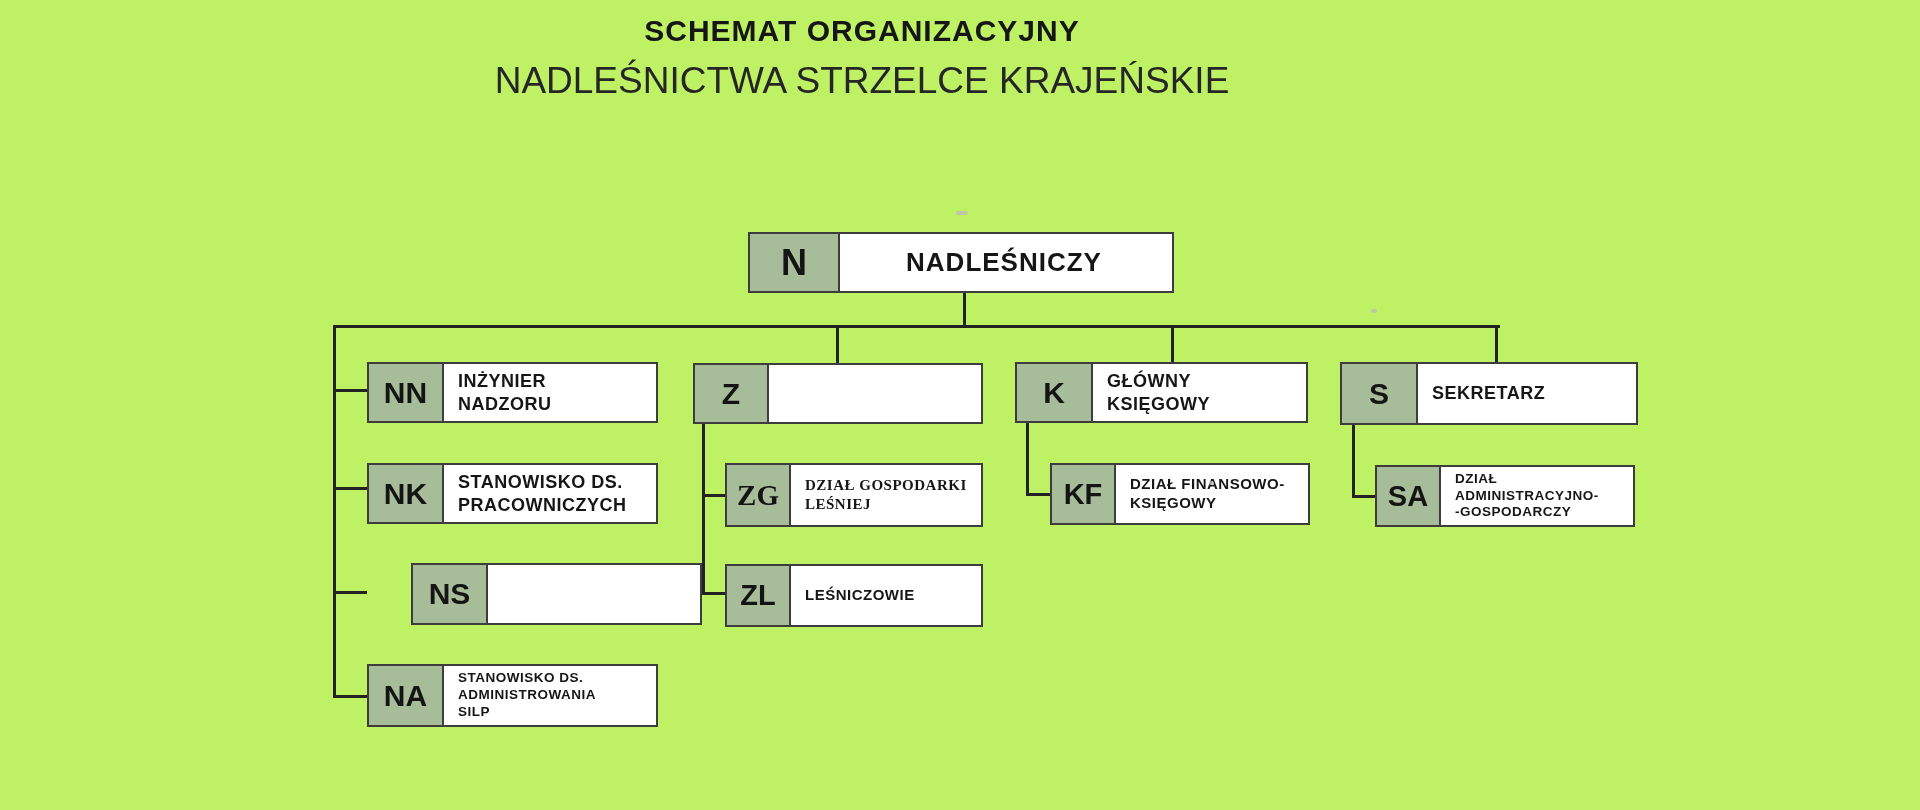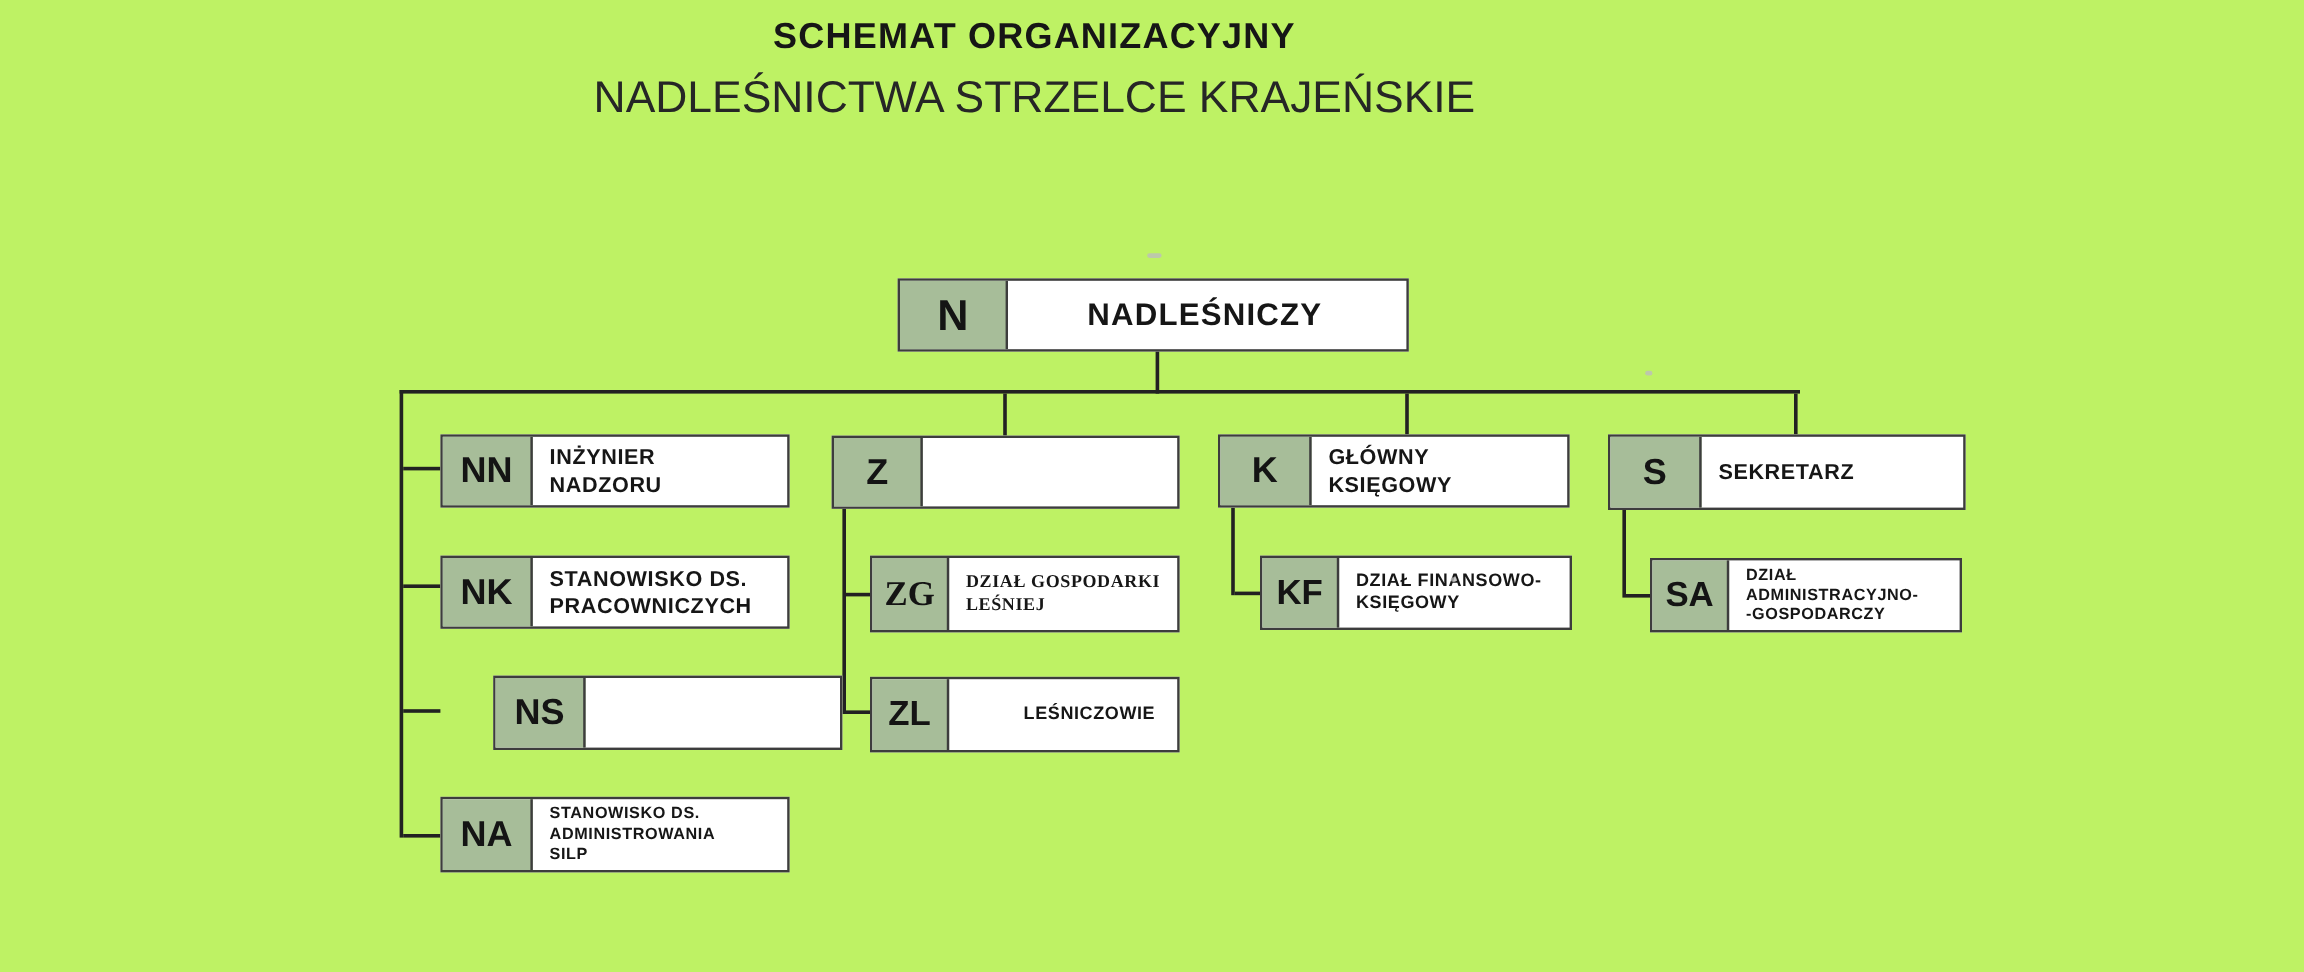--- a/index.html
+++ b/index.html
@@ -45,21 +45,21 @@
   #box-nn .code,#box-nk .code,#box-ns .code,#box-na .code{width:75px;font-size:30px;}
 
   #box-z {left:693px;top:363px;width:290px;height:61px;}
   #box-z .code{width:74px;font-size:30px;}
   #box-k {left:1015px;top:362px;width:293px;height:61px;}
   #box-k .code{width:76px;font-size:30px;}
   #box-s {left:1340px;top:362px;width:298px;height:63px;}
   #box-s .code{width:76px;font-size:30px;}
 
   #box-zg{left:725px;top:463px;width:258px;height:64px;font-family:Liberation Serif, serif;}
-  #box-zl{left:725px;top:564px;width:258px;height:63px;gap:48px;}
+  #box-zl{left:725px;top:564px;width:258px;height:63px;}
   #box-kf{left:1050px;top:463px;width:260px;height:62px;}
   #box-sa{left:1375px;top:465px;width:260px;height:62px;}
   #box-zg .code,#box-zl .code,#box-kf .code,#box-sa .code{width:64px;font-size:29px;}
 
   .lbl-md{font-size:18px;}
   .lbl-sm{font-size:15px;}
   .lbl-xs{font-size:13.5px;}
 
   
   #ln-n-drop    {left:963px; top:292px;width:3px;   height:36px;}

